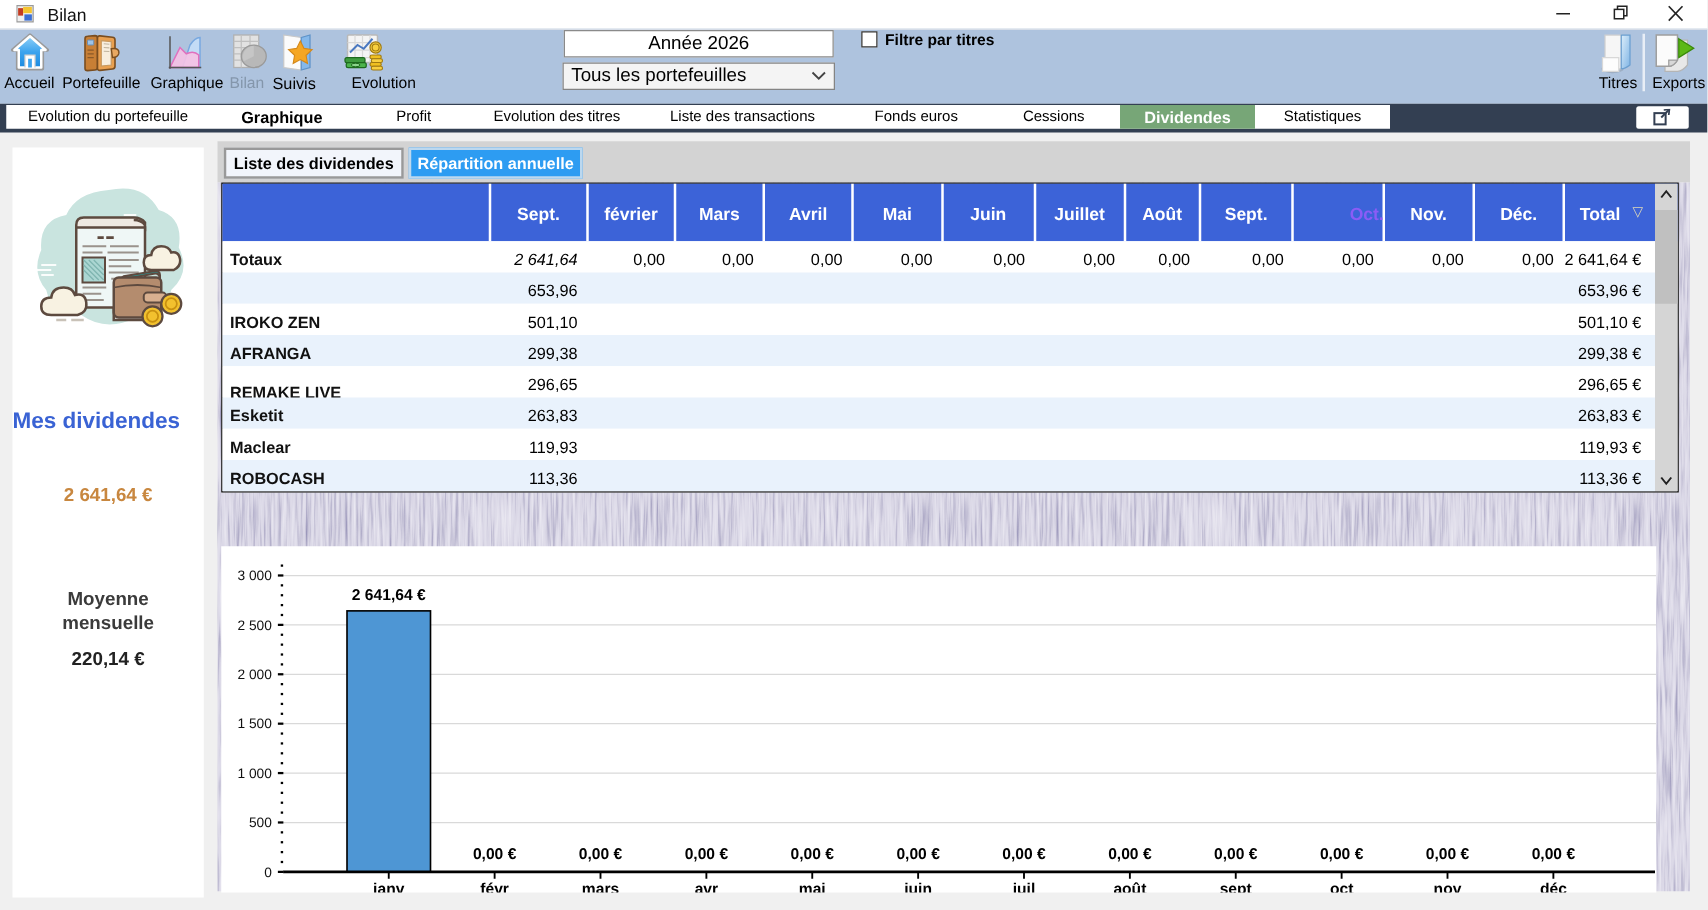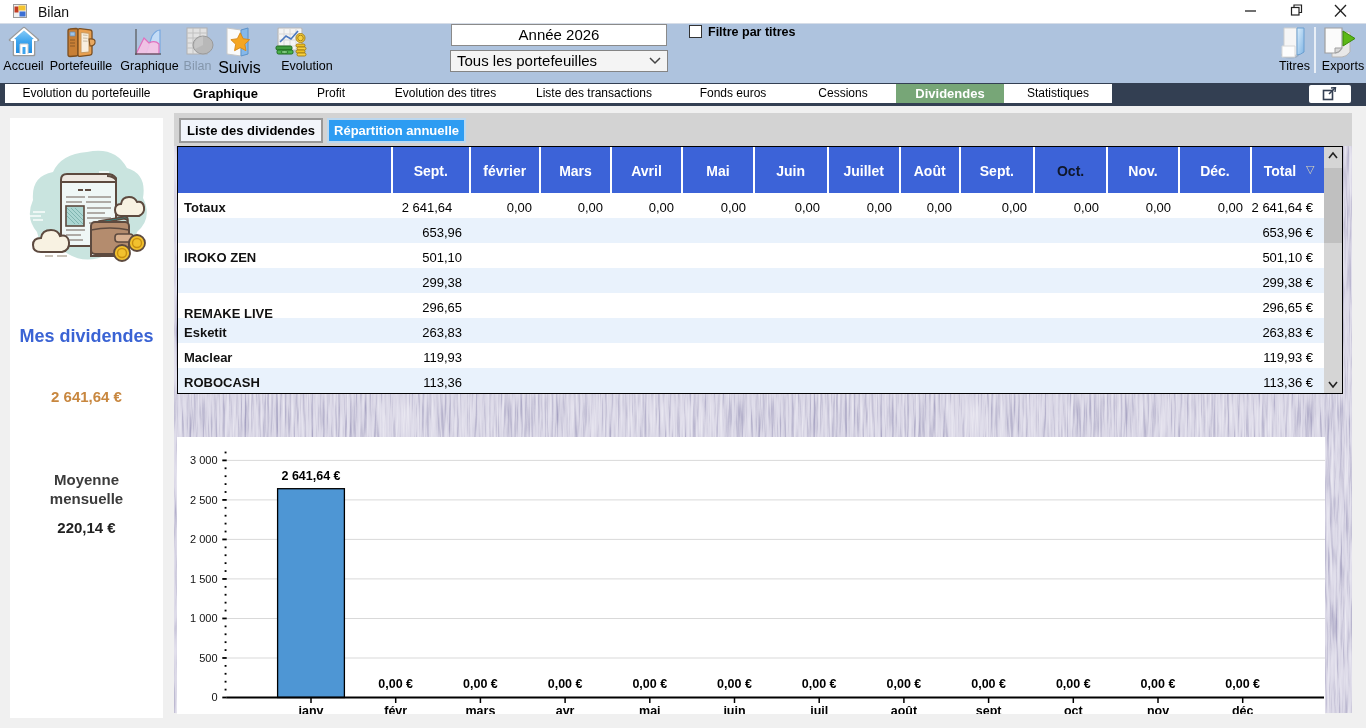--- a/index.html
+++ b/index.html
@@ -100,21 +100,21 @@
   <path d="M10 6 L28 6 L28 26 Q24 31 20 31 L10 31 Z" fill="#e8e8e8" stroke="#b5b5b5" stroke-width="1"></path>
   <path d="M3 2 L20 2 L20 22 Q17 27 13 27 L3 27 Z" fill="#fbfbfb" stroke="#9f9f9f" stroke-width="1.2"></path>
   <path d="M13 27 Q17 27 20 22 L13 22 Z" fill="#d8d8d8" stroke="#9f9f9f" stroke-width="1"></path>
   <path d="M21 5 L33 12.5 L21 20 Z" fill="#5cb816" stroke="#3a8a0a" stroke-width="1"></path>
 </svg>
 
 <div class="lbl" style="left:-7px;top:59px;width:61px;text-align:center;font-size:12.5px;">Accueil</div>
 <div class="lbl" style="left:47px;top:59px;width:68px;text-align:center;font-size:12.5px;">Portefeuille</div>
 <div class="lbl" style="left:119px;top:59px;width:61px;text-align:center;font-size:12.5px;">Graphique</div>
 <div class="lbl" style="left:176px;top:59px;width:43px;text-align:center;font-size:12.5px;color:#8496ab;">Bilan</div>
-<div class="lbl" style="left:218px;top:59px;width:43px;text-align:center;font-size:16px;">Suivis</div>
+<div class="lbl" style="left:218px;top:59px;width:43px;text-align:left;font-size:13px;">Suivis</div>
 <div class="lbl" style="left:279px;top:59px;width:56px;text-align:center;font-size:12.5px;">Evolution</div>
 <div class="lbl" style="left:1274px;top:59px;width:41px;text-align:center;font-size:12.5px;">Titres</div>
 <div class="lbl" style="left:1318px;top:59px;width:50px;text-align:center;font-size:12.5px;">Exports</div>
 
 <div class="abs" style="left:451px;top:24px;width:216px;height:22px;background:#fff;border:1px solid #8a8a8a;box-sizing:border-box;font-size:15px;text-align:center;line-height:20px;">Année 2026</div>
 
 <div class="abs" style="left:450px;top:50px;width:218px;height:22px;background:#f4f4f4;border:1px solid #848484;box-sizing:border-box;font-size:15px;line-height:20px;padding-left:6px;">Tous les portefeuilles</div>
 <svg class="abs" style="left:648px;top:56px" width="14" height="10" viewBox="0 0 14 10">
   <polyline points="2,2 7,7 12,2" fill="none" stroke="#444" stroke-width="1.5"></polyline>
 </svg>
@@ -177,21 +177,21 @@
   <path d="M66 90 Q85 86 104 90" fill="none" stroke="#5d4a3f" stroke-width="1.4"></path>
   <rect x="90" y="94" width="18" height="8" rx="3" fill="#d8b090" stroke="#5d4a3f" stroke-width="1.6"></rect>
 
   <g>
     <circle cx="112" cy="103" r="8" fill="#f2c12e" stroke="#5d4a3f" stroke-width="1.8"></circle>
     <circle cx="112" cy="103" r="4.5" fill="none" stroke="#c89010" stroke-width="1.4"></circle>
     <circle cx="97" cy="113" r="8" fill="#f2c12e" stroke="#5d4a3f" stroke-width="1.8"></circle>
     <circle cx="97" cy="113" r="4.5" fill="none" stroke="#c89010" stroke-width="1.4"></circle>
   </g>
 </svg>
-<div class="abs" style="left:10px;top:326px;width:153px;text-align:center;font-size:18px;font-weight:700;color:#3a63d4;">Mes dividendes</div>
+<div class="abs" style="left:10px;top:326px;width:153px;font-size:18px;font-weight:700;color:#3a63d4;">Mes dividendes</div>
 <div class="abs" style="left:10px;top:388px;width:153px;text-align:center;font-size:15px;font-weight:700;color:#c8873f;">2 641,64 €</div>
 <div class="abs" style="left:10px;top:470px;width:153px;text-align:center;font-size:15px;font-weight:700;color:#3b3b3b;line-height:19px;">Moyenne<br>mensuelle</div>
 <div class="abs" style="left:10px;top:519px;width:153px;text-align:center;font-size:15px;font-weight:700;color:#222;">220,14 €</div>
 
 <div class="abs" style="left:174px;top:113px;width:1178px;height:33px;background:#d3d3d3;"></div>
 
 <svg class="abs" style="left:174px;top:146px" width="1178" height="567">
   <defs>
     <filter id="grass" x="0" y="0" width="100%" height="100%">
       <feTurbulence type="fractalNoise" baseFrequency="0.45 0.02" numOctaves="3" seed="8" result="n"></feTurbulence>
@@ -228,48 +228,49 @@
 <div class="abs" style="left:1072.0px;top:0;width:2px;height:46px;background:#fff;"></div>
 <div class="abs" style="left:214.0px;top:0;width:77.5px;height:46px;line-height:49px;text-align:center;font-size:14px;font-weight:700;color:#fff;">Sept.</div>
 <div class="abs" style="left:291.5px;top:0;width:70.5px;height:46px;line-height:49px;text-align:center;font-size:14px;font-weight:700;color:#fff;">février</div>
 <div class="abs" style="left:362.0px;top:0;width:71.0px;height:46px;line-height:49px;text-align:center;font-size:14px;font-weight:700;color:#fff;">Mars</div>
 <div class="abs" style="left:433.0px;top:0;width:71.0px;height:46px;line-height:49px;text-align:center;font-size:14px;font-weight:700;color:#fff;">Avril</div>
 <div class="abs" style="left:504.0px;top:0;width:71.8px;height:46px;line-height:49px;text-align:center;font-size:14px;font-weight:700;color:#fff;">Mai</div>
 <div class="abs" style="left:575.8px;top:0;width:73.7px;height:46px;line-height:49px;text-align:center;font-size:14px;font-weight:700;color:#fff;">Juin</div>
 <div class="abs" style="left:649.5px;top:0;width:72.3px;height:46px;line-height:49px;text-align:center;font-size:14px;font-weight:700;color:#fff;">Juillet</div>
 <div class="abs" style="left:721.8px;top:0;width:59.8px;height:46px;line-height:49px;text-align:center;font-size:14px;font-weight:700;color:#fff;">Août</div>
 <div class="abs" style="left:781.6px;top:0;width:74.6px;height:46px;line-height:49px;text-align:center;font-size:14px;font-weight:700;color:#fff;">Sept.</div>
-<div class="abs" style="left:856.2px;top:0;width:72.8px;height:46px;line-height:49px;text-align:center;font-size:14px;font-weight:700;color:#0f172a;">Oct.</div>
+<div class="abs" style="left:856.2px;top:0;width:72.8px;height:46px;line-height:49px;text-align:right;font-size:14px;font-weight:700;color:#8b5cf6;">Oct.</div>
 <div class="abs" style="left:929.0px;top:0;width:71.9px;height:46px;line-height:49px;text-align:center;font-size:14px;font-weight:700;color:#fff;">Nov.</div>
 <div class="abs" style="left:1000.9px;top:0;width:72.1px;height:46px;line-height:49px;text-align:center;font-size:14px;font-weight:700;color:#fff;">Déc.</div>
 <div class="abs" style="left:1073.0px;top:0;width:58px;height:46px;line-height:49px;text-align:center;font-size:14px;font-weight:700;color:#fff;">Total</div>
 <div class="abs" style="left:1128px;top:16px;font-size:11px;color:#ded8b8;">▽</div>
 <div class="abs" style="left:0;top:46px;width:1146px;height:25px;background:#ffffff;"></div>
 <div class="abs" style="left:6px;top:46px;width:205px;height:25px;line-height:29px;font-size:13px;font-weight:700;color:#111;">Totaux</div>
-<div class="abs" style="left:214px;top:46px;width:70px;height:25px;line-height:29px;font-size:13px;text-align:center;">2 641,64</div>
+<div class="abs" style="left:214px;top:46px;width:70px;height:25px;line-height:29px;font-size:13px;text-align:right;font-style:italic;">2 641,64</div>
 <div class="abs" style="left:292px;top:46px;width:62px;height:25px;line-height:29px;font-size:13px;text-align:right;">0,00</div>
 <div class="abs" style="left:362px;top:46px;width:63px;height:25px;line-height:29px;font-size:13px;text-align:right;">0,00</div>
 <div class="abs" style="left:433px;top:46px;width:63px;height:25px;line-height:29px;font-size:13px;text-align:right;">0,00</div>
 <div class="abs" style="left:504px;top:46px;width:64px;height:25px;line-height:29px;font-size:13px;text-align:right;">0,00</div>
 <div class="abs" style="left:576px;top:46px;width:66px;height:25px;line-height:29px;font-size:13px;text-align:right;">0,00</div>
 <div class="abs" style="left:650px;top:46px;width:64px;height:25px;line-height:29px;font-size:13px;text-align:right;">0,00</div>
 <div class="abs" style="left:722px;top:46px;width:52px;height:25px;line-height:29px;font-size:13px;text-align:right;">0,00</div>
 <div class="abs" style="left:782px;top:46px;width:67px;height:25px;line-height:29px;font-size:13px;text-align:right;">0,00</div>
 <div class="abs" style="left:856px;top:46px;width:65px;height:25px;line-height:29px;font-size:13px;text-align:right;">0,00</div>
 <div class="abs" style="left:929px;top:46px;width:64px;height:25px;line-height:29px;font-size:13px;text-align:right;">0,00</div>
 <div class="abs" style="left:1001px;top:46px;width:64px;height:25px;line-height:29px;font-size:13px;text-align:right;">0,00</div>
 <div class="abs" style="left:1073px;top:46px;width:62px;height:25px;line-height:29px;font-size:13px;text-align:right;">2 641,64 €</div>
 <div class="abs" style="left:0;top:71px;width:1146px;height:25px;background:#e9f2fc;"></div>
 <div class="abs" style="left:214px;top:71px;width:70px;height:25px;line-height:29px;font-size:13px;text-align:right;">653,96</div>
 <div class="abs" style="left:1073px;top:71px;width:62px;height:25px;line-height:29px;font-size:13px;text-align:right;">653,96 €</div>
 <div class="abs" style="left:0;top:96px;width:1146px;height:25px;background:#ffffff;"></div>
 <div class="abs" style="left:6px;top:96px;width:205px;height:25px;line-height:29px;font-size:13px;font-weight:700;color:#111;">IROKO ZEN</div>
 <div class="abs" style="left:214px;top:96px;width:70px;height:25px;line-height:29px;font-size:13px;text-align:right;">501,10</div>
 <div class="abs" style="left:1073px;top:96px;width:62px;height:25px;line-height:29px;font-size:13px;text-align:right;">501,10 €</div>
 <div class="abs" style="left:0;top:121px;width:1146px;height:25px;background:#e9f2fc;"></div>
+<div class="abs" style="left:6px;top:121px;width:205px;height:25px;line-height:29px;font-size:13px;font-weight:700;color:#111;">AFRANGA</div>
 <div class="abs" style="left:214px;top:121px;width:70px;height:25px;line-height:29px;font-size:13px;text-align:right;">299,38</div>
 <div class="abs" style="left:1073px;top:121px;width:62px;height:25px;line-height:29px;font-size:13px;text-align:right;">299,38 €</div>
 <div class="abs" style="left:0;top:146px;width:1146px;height:25px;background:#ffffff;"></div>
 <div class="abs" style="left:6px;top:152px;width:205px;height:25px;line-height:29px;font-size:13px;font-weight:700;color:#111;">REMAKE LIVE</div>
 <div class="abs" style="left:214px;top:146px;width:70px;height:25px;line-height:29px;font-size:13px;text-align:right;">296,65</div>
 <div class="abs" style="left:1073px;top:146px;width:62px;height:25px;line-height:29px;font-size:13px;text-align:right;">296,65 €</div>
 <div class="abs" style="left:0;top:171px;width:1146px;height:25px;background:#e9f2fc;"></div>
 <div class="abs" style="left:6px;top:171px;width:205px;height:25px;line-height:29px;font-size:13px;font-weight:700;color:#111;">Esketit</div>
 <div class="abs" style="left:214px;top:171px;width:70px;height:25px;line-height:29px;font-size:13px;text-align:right;">263,83</div>
 <div class="abs" style="left:1073px;top:171px;width:62px;height:25px;line-height:29px;font-size:13px;text-align:right;">263,83 €</div>

